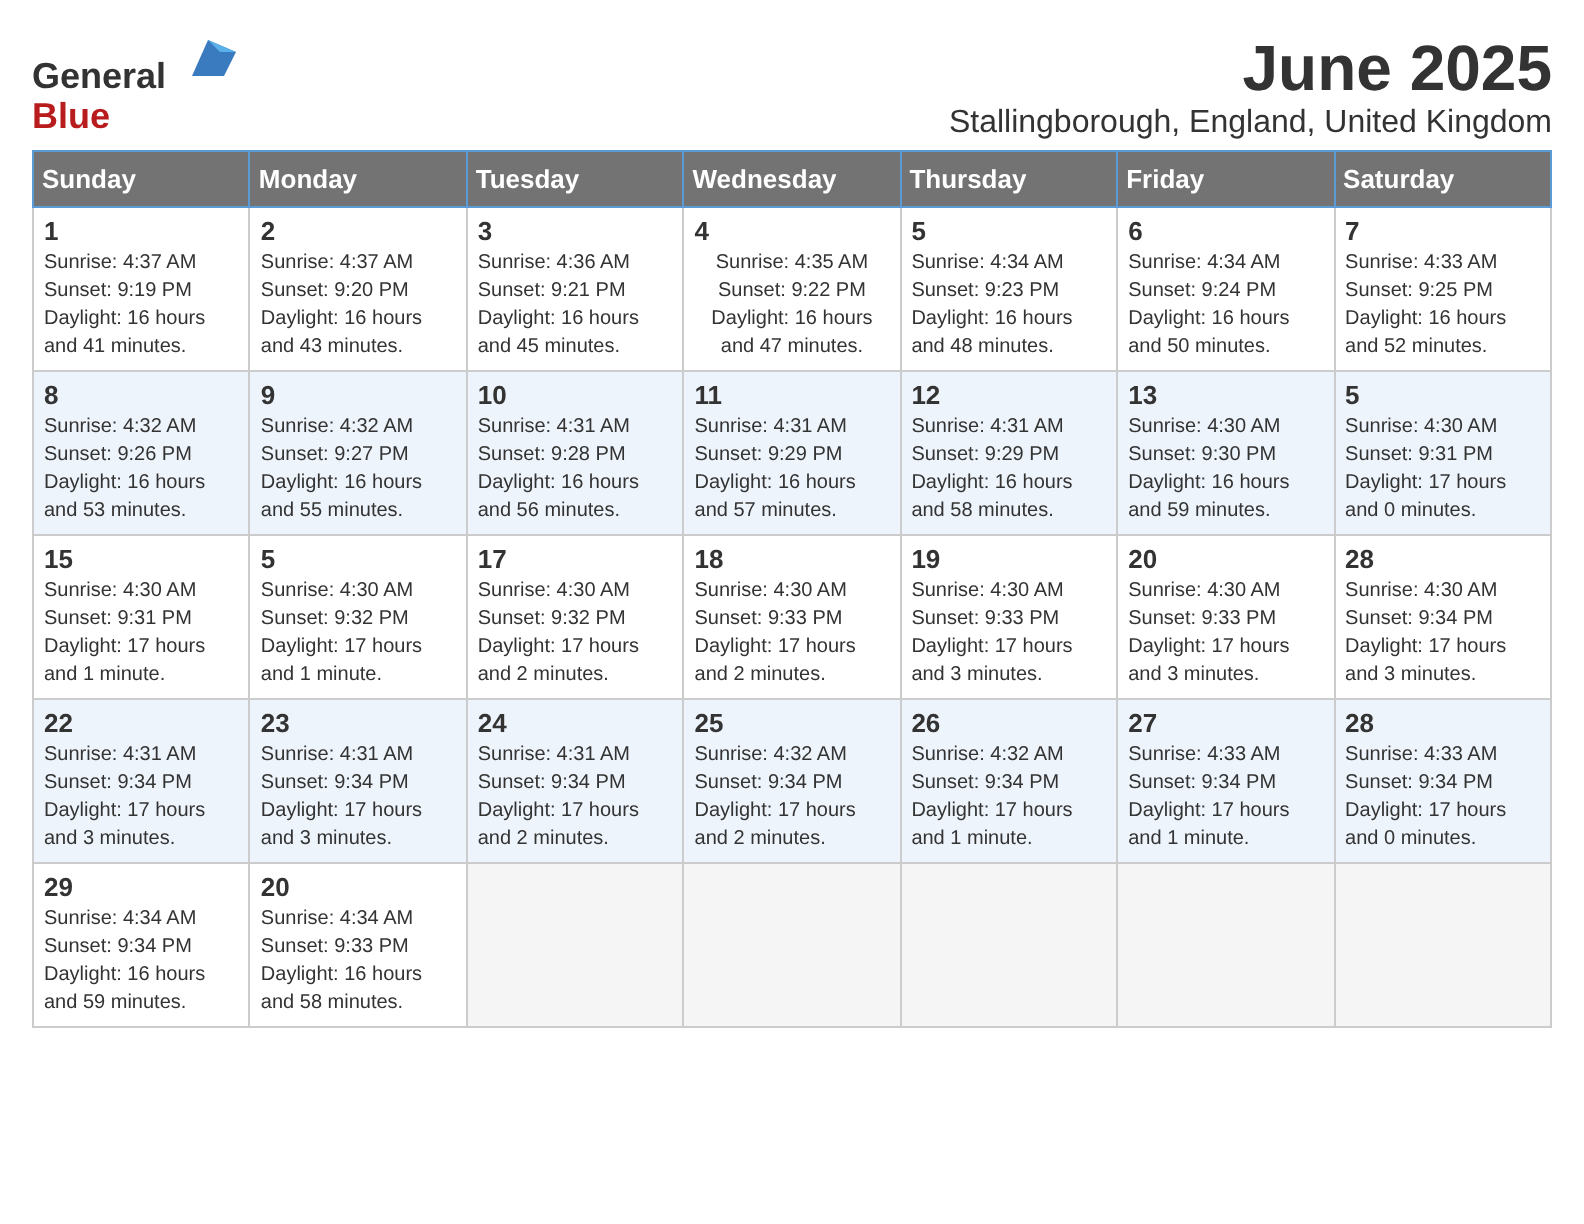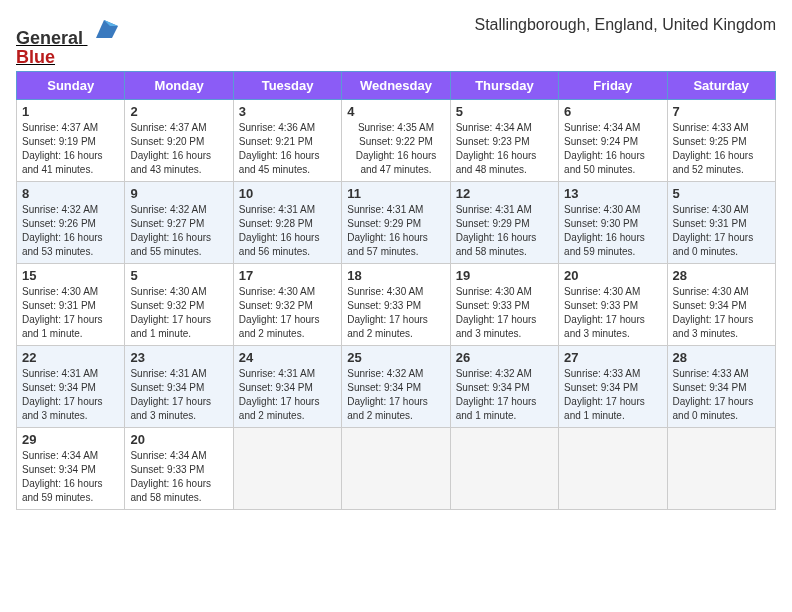--- a/index.html
+++ b/index.html
@@ -12,21 +12,20 @@
     }
     .header-area {
       display: flex;
       justify-content: space-between;
       align-items: flex-start;
       margin-bottom: 4px;
     }
     .logo {
       display: flex;
       align-items: center;
-      text-decoration: underline;
     }
     .logo-text-general {
       font-size: 18px;
       font-weight: bold;
       color: #333;
       line-height: 1;
     }
     .logo-text-blue {
       font-size: 18px;
       font-weight: bold;
@@ -50,26 +49,26 @@
     .location-title {
       font-size: 16px;
       color: #333;
     }
     .calendar {
       width: 100%;
       border-collapse: collapse;
       margin-top: 4px;
     }
     .calendar th {
-      background-color: #8b5cf6;
+      background-color: #737373;
       color: #fff;
       font-size: 13px;
       font-weight: bold;
       padding: 6px 4px;
-      text-align: center;
+      text-align: left;
       border: 1px solid #5a9ad5;
     }
     .calendar td {
       border: 1px solid #ccc;
       vertical-align: top;
       padding: 4px 5px;
       width: calc(100% / 7);
       font-size: 10.5px;
       color: #333;
       background: #fff;
@@ -103,20 +102,21 @@
       <span class="logo-text-general">General</span>
       <svg class="logo-icon" viewBox="0 0 28 28" xmlns="http://www.w3.org/2000/svg">
         <polygon points="6,22 22,22 28,10 14,4" fill="#3a7abf"></polygon>
         <polygon points="14,4 28,10 20,10" fill="#5ab0e8"></polygon>
       </svg>
       <br>
       <span class="logo-text-blue">Blue</span>
     </div>
   </div>
   <div class="title-area">
+    <div class="month-title">June 2025</div>
     <div class="location-title">Stallingborough, England, United Kingdom</div>
   </div>
 </div>
 
 <table class="calendar">
   <thead>
     <tr>
     <th>Sunday</th>
         <th>Monday</th>
         <th>Tuesday</th>

